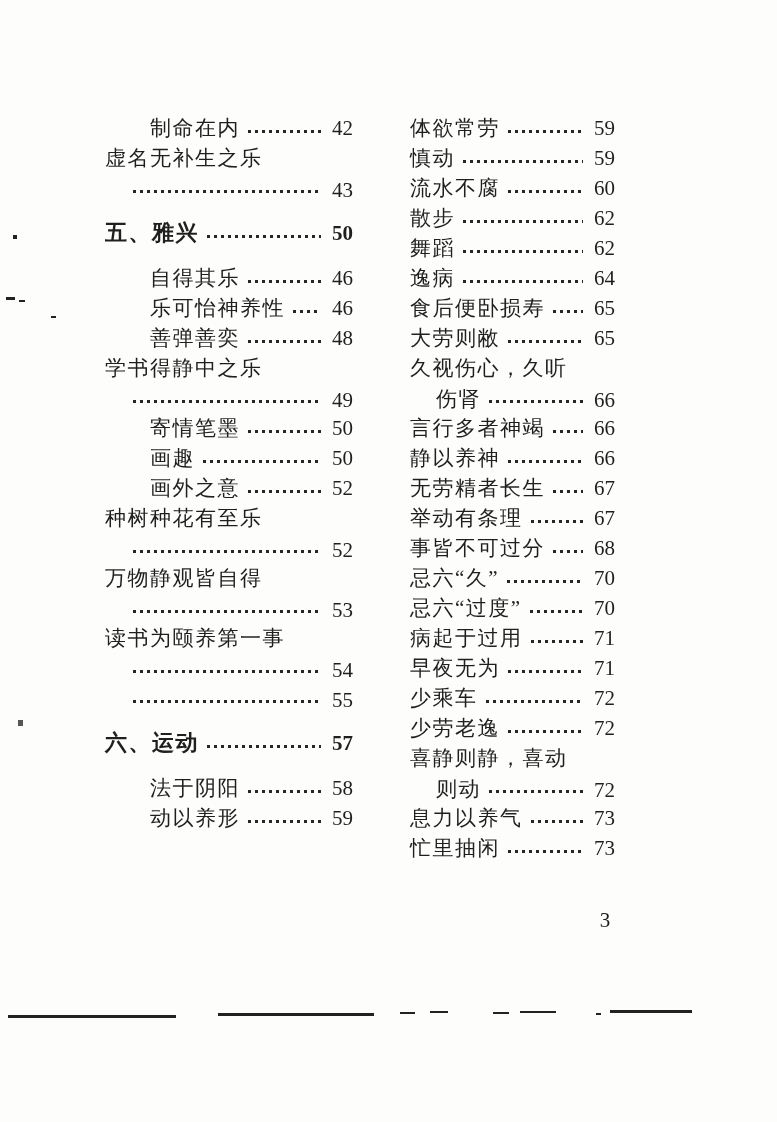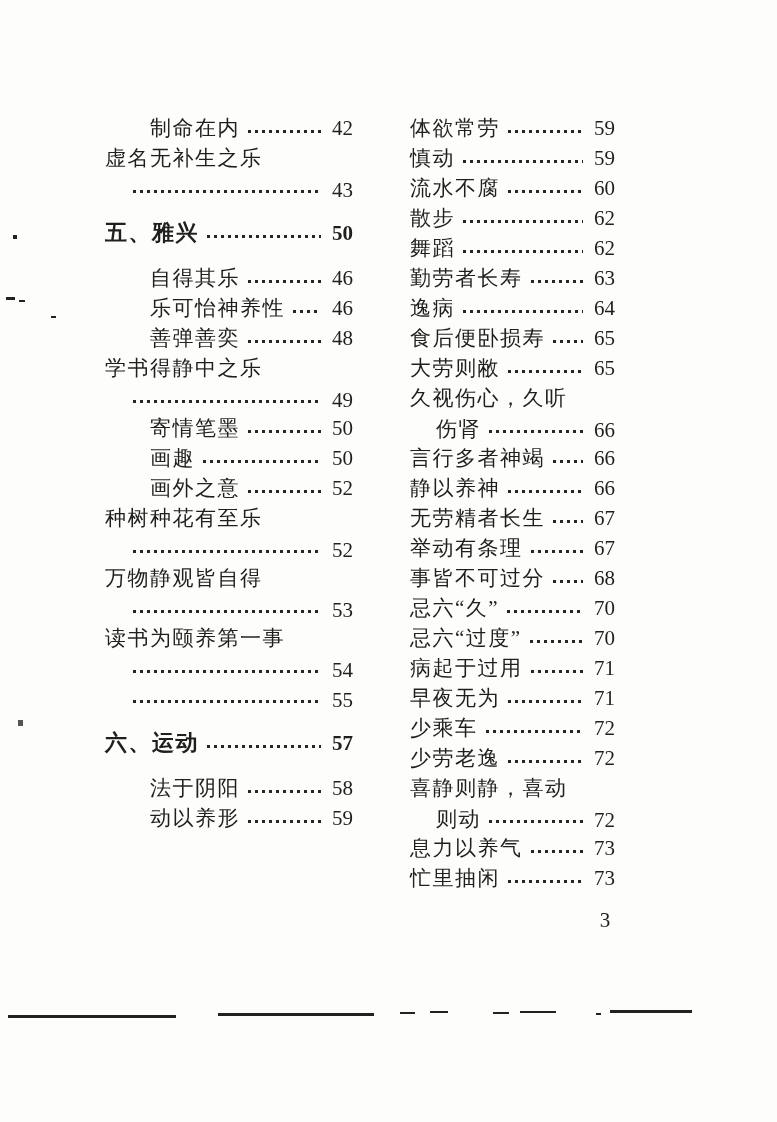--- a/index.html
+++ b/index.html
@@ -183,25 +183,20 @@
         <span class="title">散步</span>
         <span class="leader"></span>
         <span class="pagenum">62</span>
       </div>
       <div class="toc-row entry">
         <span class="title">舞蹈</span>
         <span class="leader"></span>
         <span class="pagenum">62</span>
       </div>
       <div class="toc-row entry">
-        <span class="title">勤劳者长寿</span>
-        <span class="leader"></span>
-        <span class="pagenum">63</span>
-      </div>
-      <div class="toc-row entry">
         <span class="title">逸病</span>
         <span class="leader"></span>
         <span class="pagenum">64</span>
       </div>
       <div class="toc-row entry">
         <span class="title">食后便卧损寿</span>
         <span class="leader"></span>
         <span class="pagenum">65</span>
       </div>
       <div class="toc-row entry">

